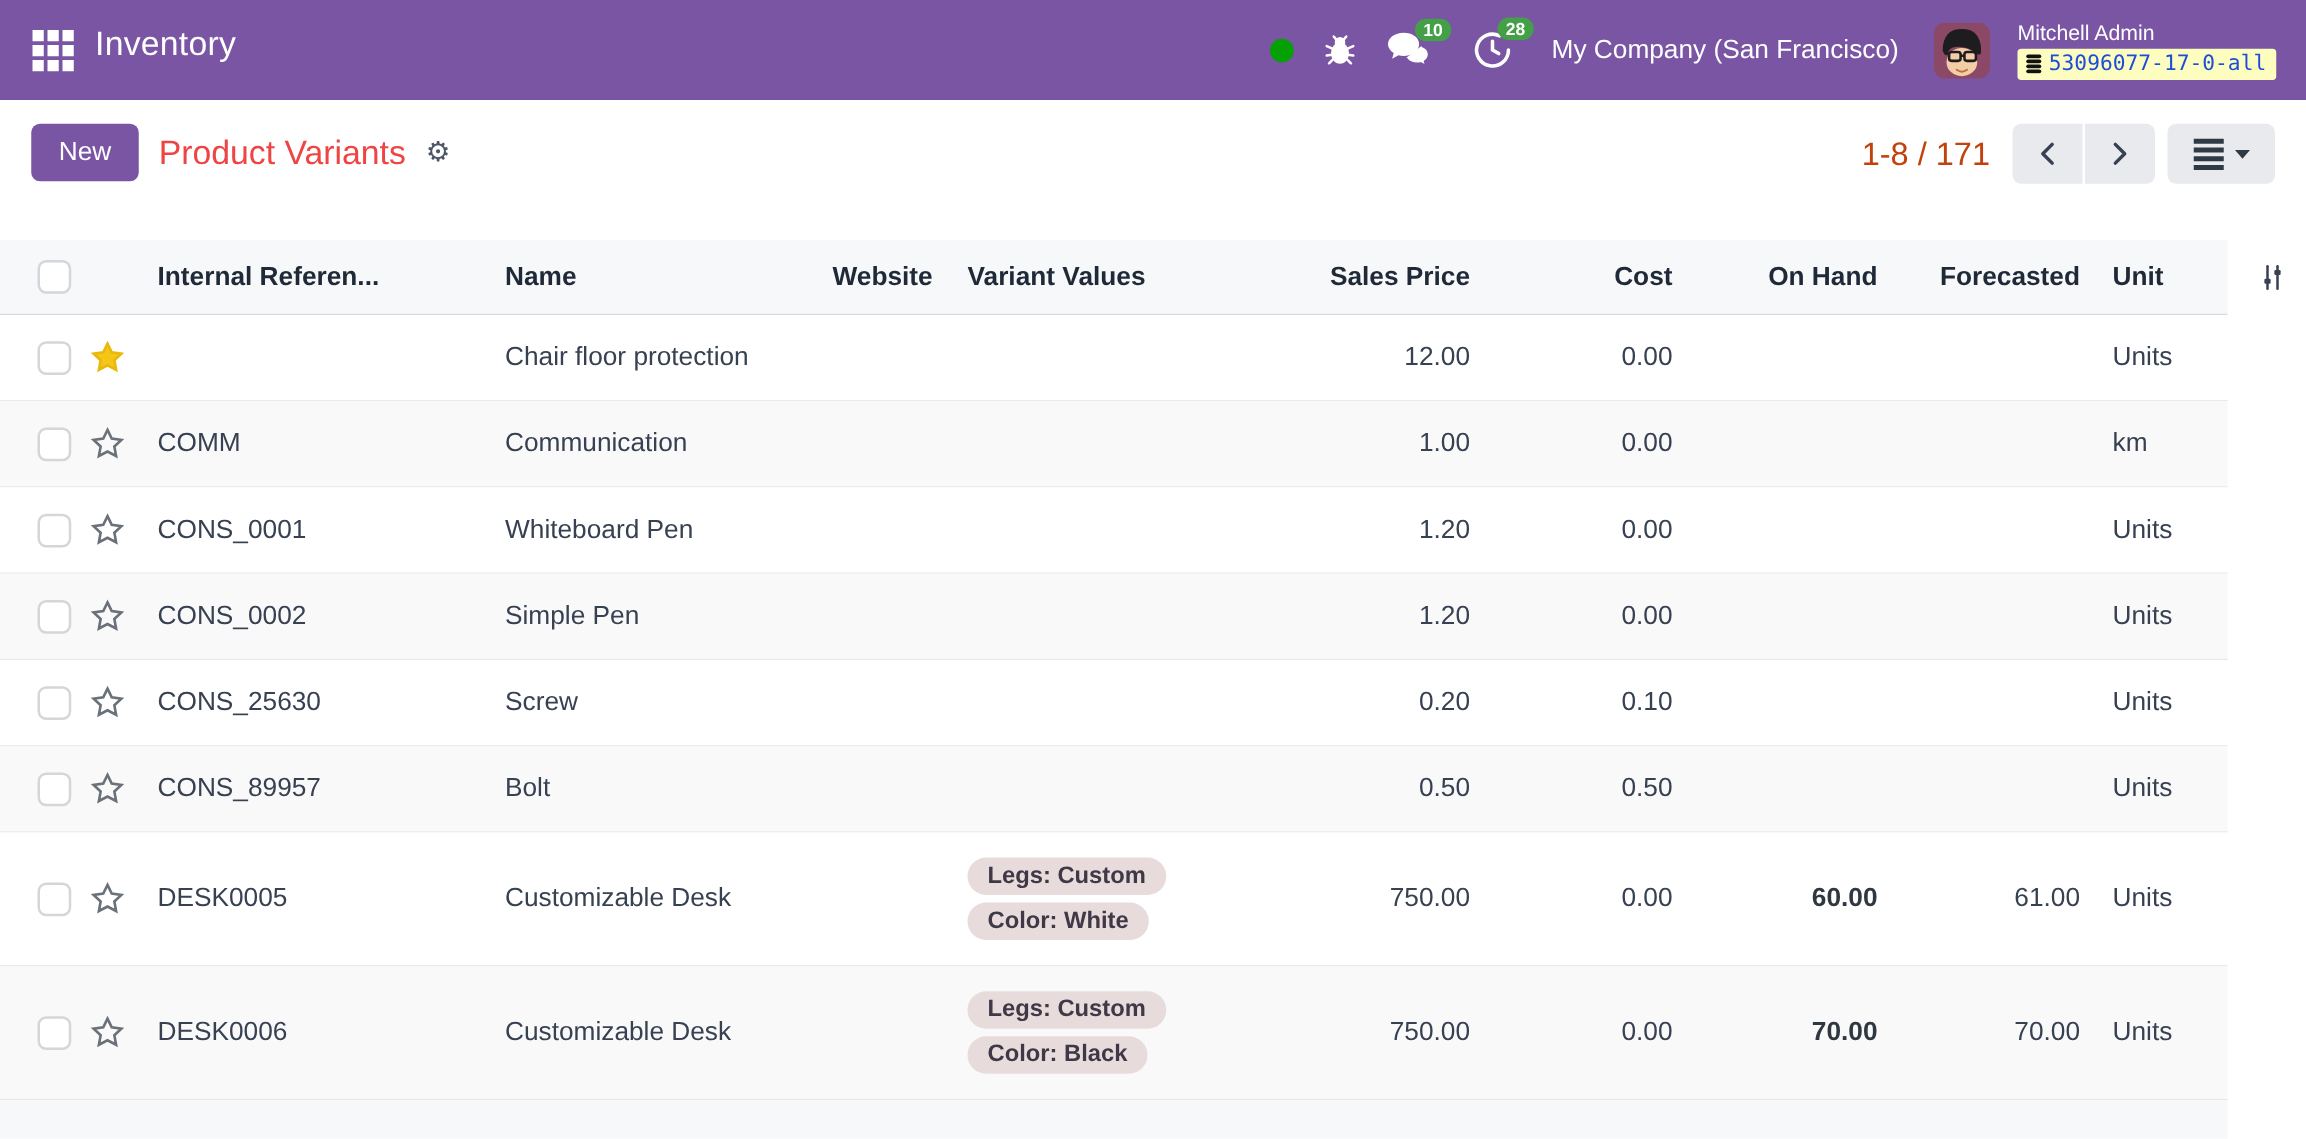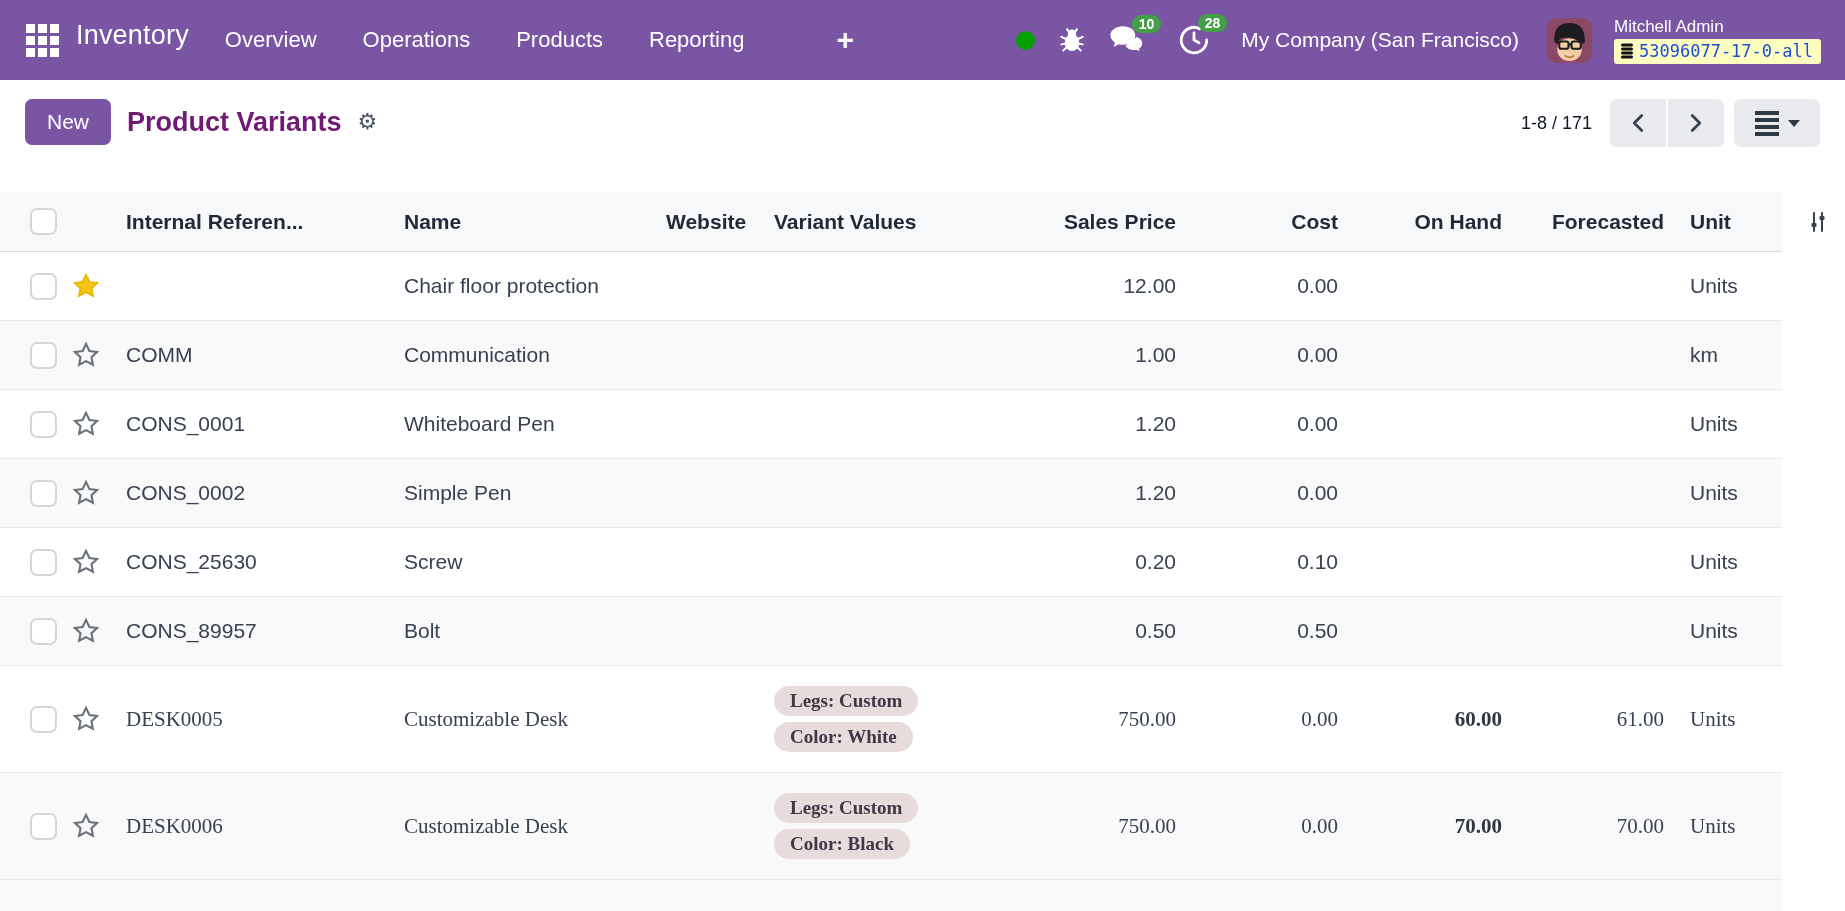--- a/index.html
+++ b/index.html
@@ -23,49 +23,49 @@
   .company { font-size:21px; margin-left:8px; cursor:pointer; }
   .avatar { width:45px; height:45px; border-radius:9px; overflow:hidden; margin-left:6px; cursor:pointer; flex:none; }
   .user-block { display:flex; flex-direction:column; align-items:flex-start; gap:2px; }
   .user-name { font-size:17px; }
   .db-badge { background:#fdfdc0; color:#1d4ed8; border-radius:3px; padding:2px 8px 3px 6px; display:flex; align-items:center; gap:5px; font-family:"DejaVu Sans Mono", monospace; font-size:17px; }
 
   
   .control-panel { height:112px; background:#fff; position:relative; display:flex; align-items:flex-start; padding:19px 25px 0 25px; }
   .cp-left { display:flex; align-items:center; gap:16px; }
   .new-btn { background:#7a55a4; color:#fff; border:none; border-radius:7px; font-size:21px; padding:11px 22px; cursor:pointer; font-family:inherit; }
-  .cp-title { font-size:27px; color:#701a75;font-weight:bold; }
+  .cp-title { font-size:27px; color:#ef4444; }
   .gear { font-size:22px; color:#4b5563; cursor:pointer; line-height:1; }
   .searchbox { position:absolute; left:625px; top:19px; width:587px; height:48px; border:1px solid #d5d8dc; border-radius:6px; display:flex; align-items:center; padding:0 18px; background:#fff; }
   .searchbox input { flex:1; border:none; outline:none; font-size:21px; color:#374151; margin-left:14px; font-family:inherit; background:transparent; }
   .searchbox input::placeholder { color:#565d66; }
   .caret-down { width:0; height:0; border-left:6px solid transparent; border-right:6px solid transparent; border-top:7px solid #4b5563; cursor:pointer; }
   .cp-right { position:absolute; right:25px; top:19px; display:flex; align-items:center; }
-  .pager-text { font-size:18px; color:#0f172a; margin-right:18px; cursor:pointer; }
+  .pager-text { font-size:26px; color:#c2410c; margin-right:18px; cursor:pointer; }
   .pager-group { display:flex; gap:2px; margin-right:10px; }
   .pager-btn { width:56px; height:48px; background:#e8eaed; border:none; display:flex; align-items:center; justify-content:center; cursor:pointer; }
   .pager-btn.prev { border-radius:7px 0 0 7px; }
   .pager-btn.next { border-radius:0 7px 7px 0; }
   .view-switch { width:86px; height:48px; background:#e8eaed; border:none; border-radius:7px; display:flex; align-items:center; justify-content:center; gap:9px; cursor:pointer; }
   .bars-icon { display:flex; flex-direction:column; gap:3px; }
   .bars-icon span { width:24px; height:4px; background:#2f3a45; }
 
   
   .list-view { width:1782px; }
   .grid-row { display:grid; grid-template-columns:66px 40px 278px 262px 110px 240px 200px 162px 164px 162px 106px 55px; align-items:center; }
   .thead { height:60px; background:#f7f8f9; border-bottom:1px solid #d8dade; font-weight:700; color:#1f2937; font-size:21px; }
   .cell { padding:0 20px; overflow:hidden; white-space:nowrap; }
   .cell.num { text-align:right; }
   .cell-check { padding-left:30px; display:flex; align-items:center; }
   .checkbox { width:27px; height:27px; border:2px solid #d4d6d9; border-radius:7px; background:#fff; cursor:pointer; }
   .cell-star { display:flex; align-items:center; justify-content:center; cursor:pointer; }
   .cell-sliders { display:flex; align-items:center; justify-content:center; cursor:pointer; }
   .tr { font-size:21px; color:#374151; border-bottom:1px solid #e7e9eb; height:69px; background:#fff; }
   .tr.striped { background:#f9f9fa; }
-  .tr.tall { height:107px;font-family:Liberation Serif, serif; }
+  .tr.tall { height:107px; }
   .tr .cell-unit { padding:0 6px; color:#374151; }
   .onhand { font-weight:700; color:#2f3741; }
   .variants-wrap { display:flex; flex-direction:column; gap:6px; padding:0 18px; }
   .tag { background:#e8dbdb; color:#3f3846; font-weight:700; font-size:19px; border-radius:15px; padding:3px 16px; width:max-content; line-height:24px; }
   .list-footer { height:31px; background:#f7f8f9; border-top:0; }
   .star-svg { width:28px; height:28px; }
   .star-svg path { fill:none; stroke:#6a7179; stroke-width:1.8; }
   .star-svg.filled path { fill:#f5c518; stroke:#e8b90a; }
 </style>
 </head>
@@ -80,27 +80,20 @@
           <span></span>
           <span></span>
           <span></span>
           <span></span>
           <span></span>
           <span></span>
           <span></span>
       </span>
     </button>
     <div class="app-name">Inventory</div>
-    <nav class="nav-menu">
-      <span class="menu-item">Overview</span>
-      <span class="menu-item">Operations</span>
-      <span class="menu-item">Products</span>
-      <span class="menu-item">Reporting</span>
-      <span class="nav-plus">+</span>
-    </nav>
   </div>
   <div class="nav-right">
     <span class="presence-dot"></span>
     <button class="icon-btn">
       <svg width="30" height="30" viewBox="0 0 24 24">
           <g stroke="#fff" stroke-width="1.6" fill="none" stroke-linecap="round">
         <ellipse cx="12" cy="14" rx="5" ry="6" fill="#fff"></ellipse>
         <circle cx="12" cy="7" r="2.6" fill="#fff"></circle>
         <path d="M9.5 5.2 8 3.4 M14.5 5.2 16 3.4 M6.8 11 3.5 9.5 M6.8 15 3.5 15.5 M7.5 18 5 20.5 M17.2 11 20.5 9.5 M17.2 15 20.5 15.5 M16.5 18 19 20.5"></path>
       </g>

